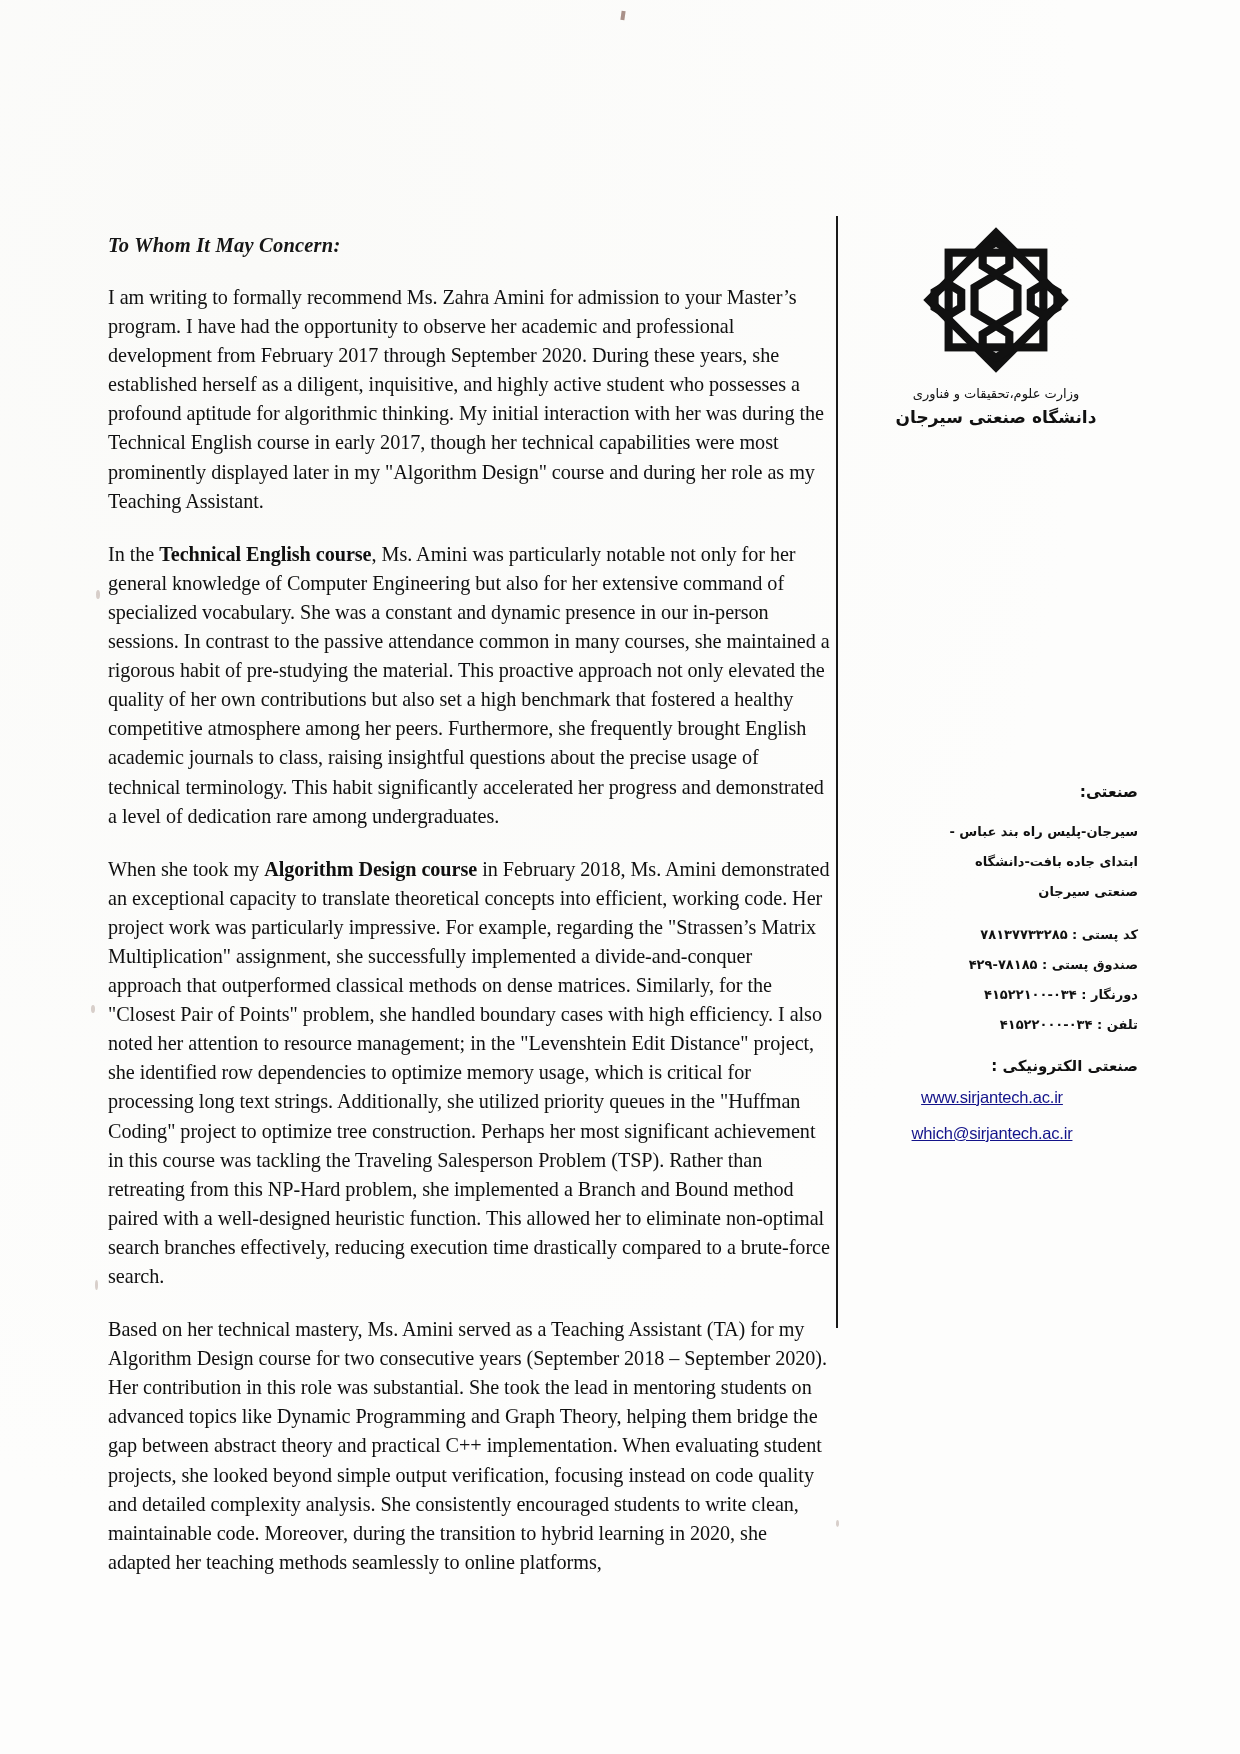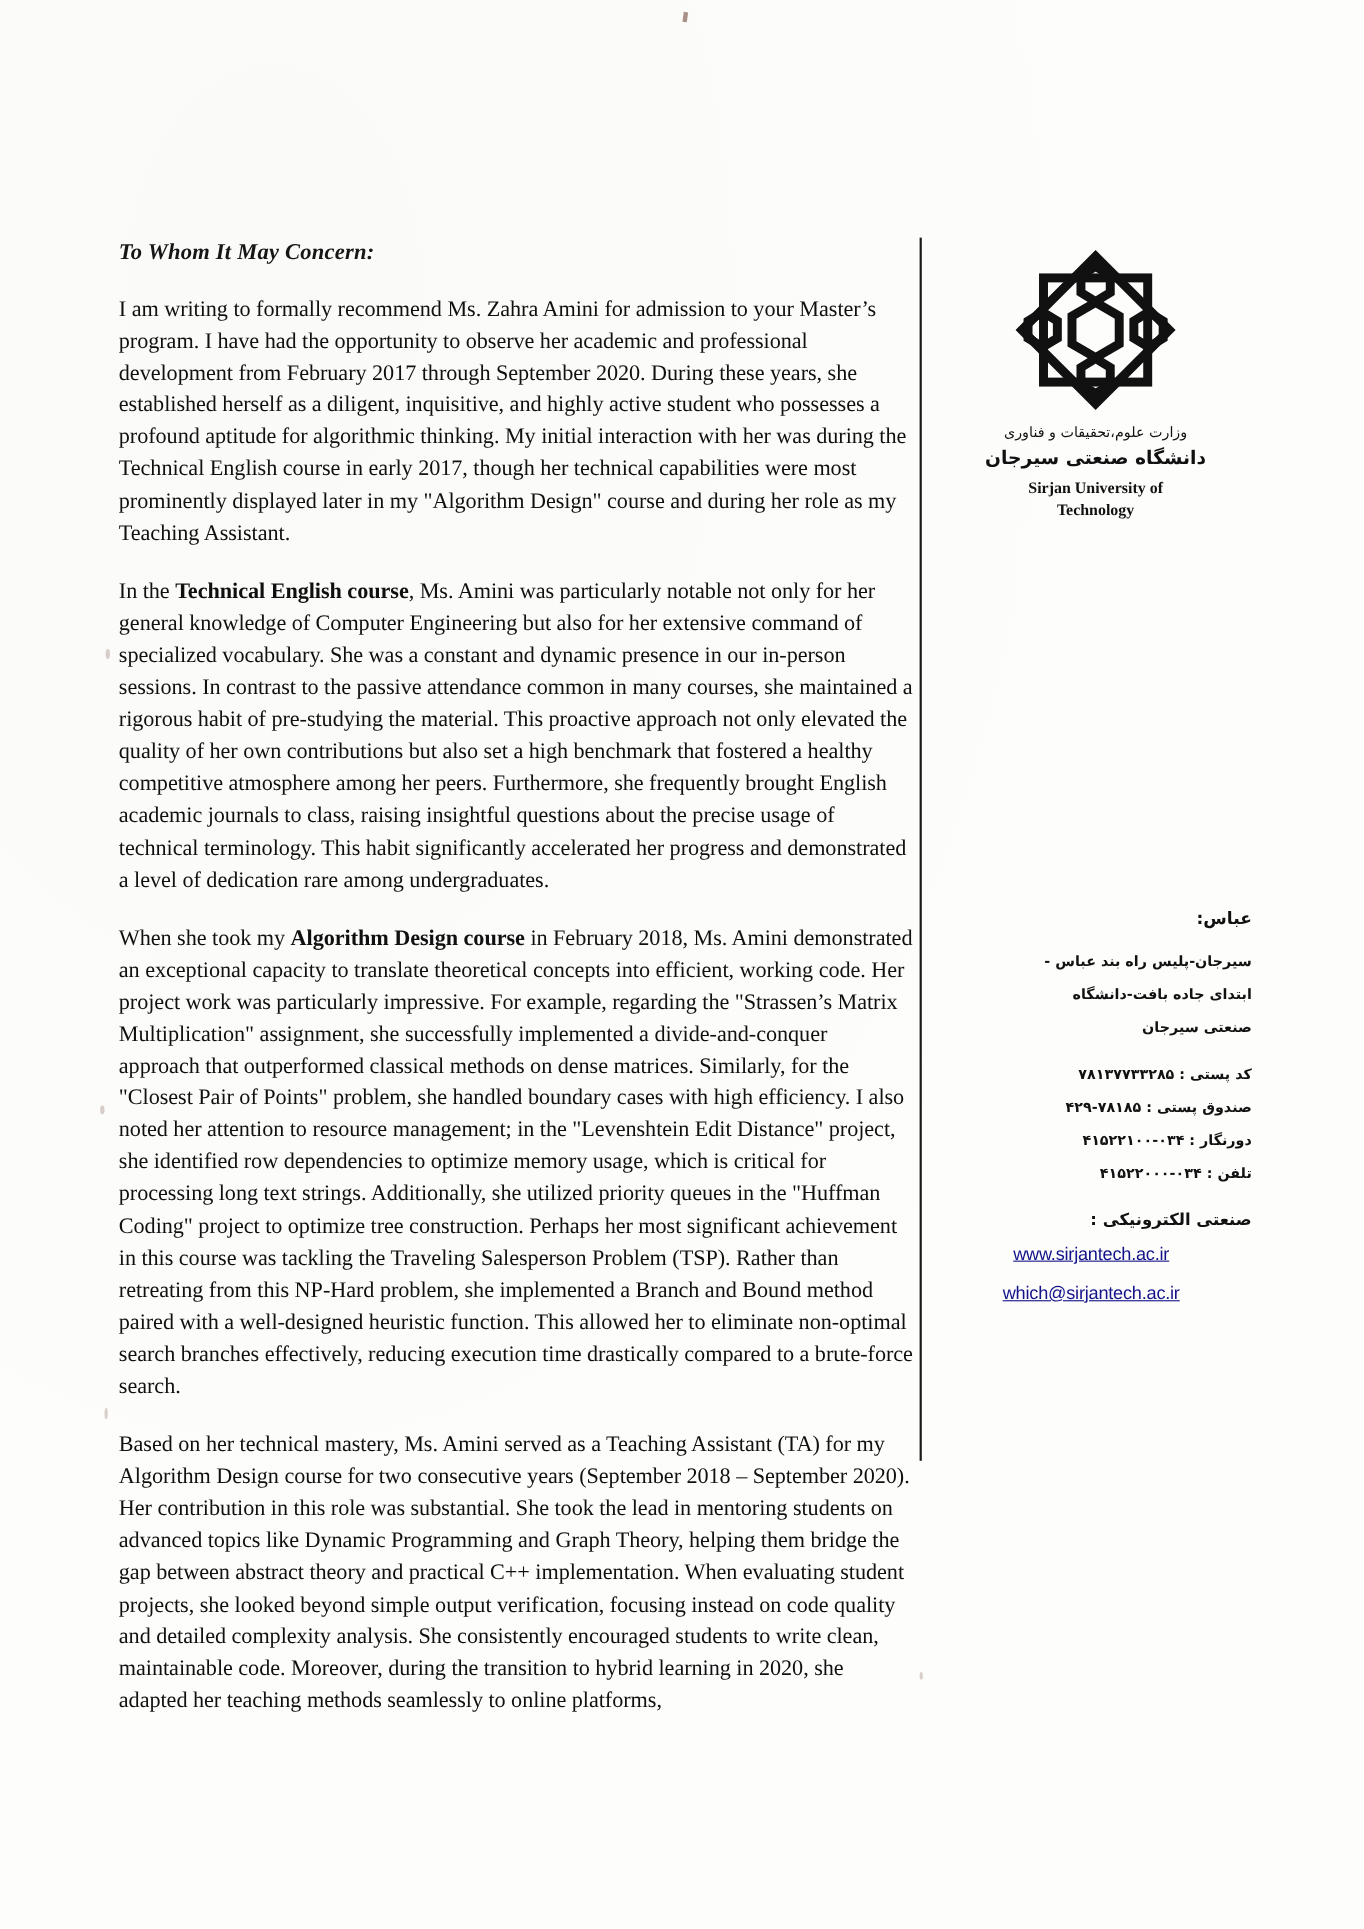--- a/index.html
+++ b/index.html
@@ -30,21 +30,21 @@
     position: absolute;
     background: #b9a9a2;
     border-radius: 50%;
     opacity: .55;
   }
 
   
   .letter-body {
     position: absolute;
     left: 108px;
-    top: 218px;
+    top: 234px;
     width: 722px;
   }
 
   .salutation {
     font-family: "Liberation Serif", serif;
     font-style: italic;
     font-weight: 700;
     font-size: 20.5px;
     letter-spacing: .2px;
     color: #161616;
@@ -217,27 +217,23 @@
           <polygon points="35,78 53,89 53,110 35,121 17,110 17,89"></polygon>
           <polygon points="165,78 183,89 183,110 165,121 147,110 147,89"></polygon>
         </g>
       </svg>
     </div>
 
     <div class="org-fa">
       <div class="l1">وزارت علوم،تحقیقات و فناوری</div>
       <div class="l2">دانشگاه صنعتی سیرجان</div>
     </div>
-    <div class="org-en">
-      <div>Sirjan University of</div>
-      <div>Technology</div>
-    </div>
 
     <div class="contact">
-      <div class="c-head">عباس:</div>
+      <div class="c-head">صنعتی:</div>
       <div class="c-line">سیرجان-پلیس راه بند عباس -</div>
       <div class="c-line">ابتدای جاده بافت-دانشگاه</div>
       <div class="c-line">صنعتی سیرجان</div>
       <div class="c-gap"></div>
       <div class="c-line">کد پستی : ۷۸۱۳۷۷۳۳۲۸۵</div>
       <div class="c-line">صندوق پستی : ۷۸۱۸۵-۴۲۹</div>
       <div class="c-line">دورنگار : ۰۳۴-۴۱۵۲۲۱۰۰</div>
       <div class="c-line">تلفن : ۰۳۴-۴۱۵۲۲۰۰۰</div>
       <div class="c-head2">صنعتی الکترونیکی :</div>
     </div>

